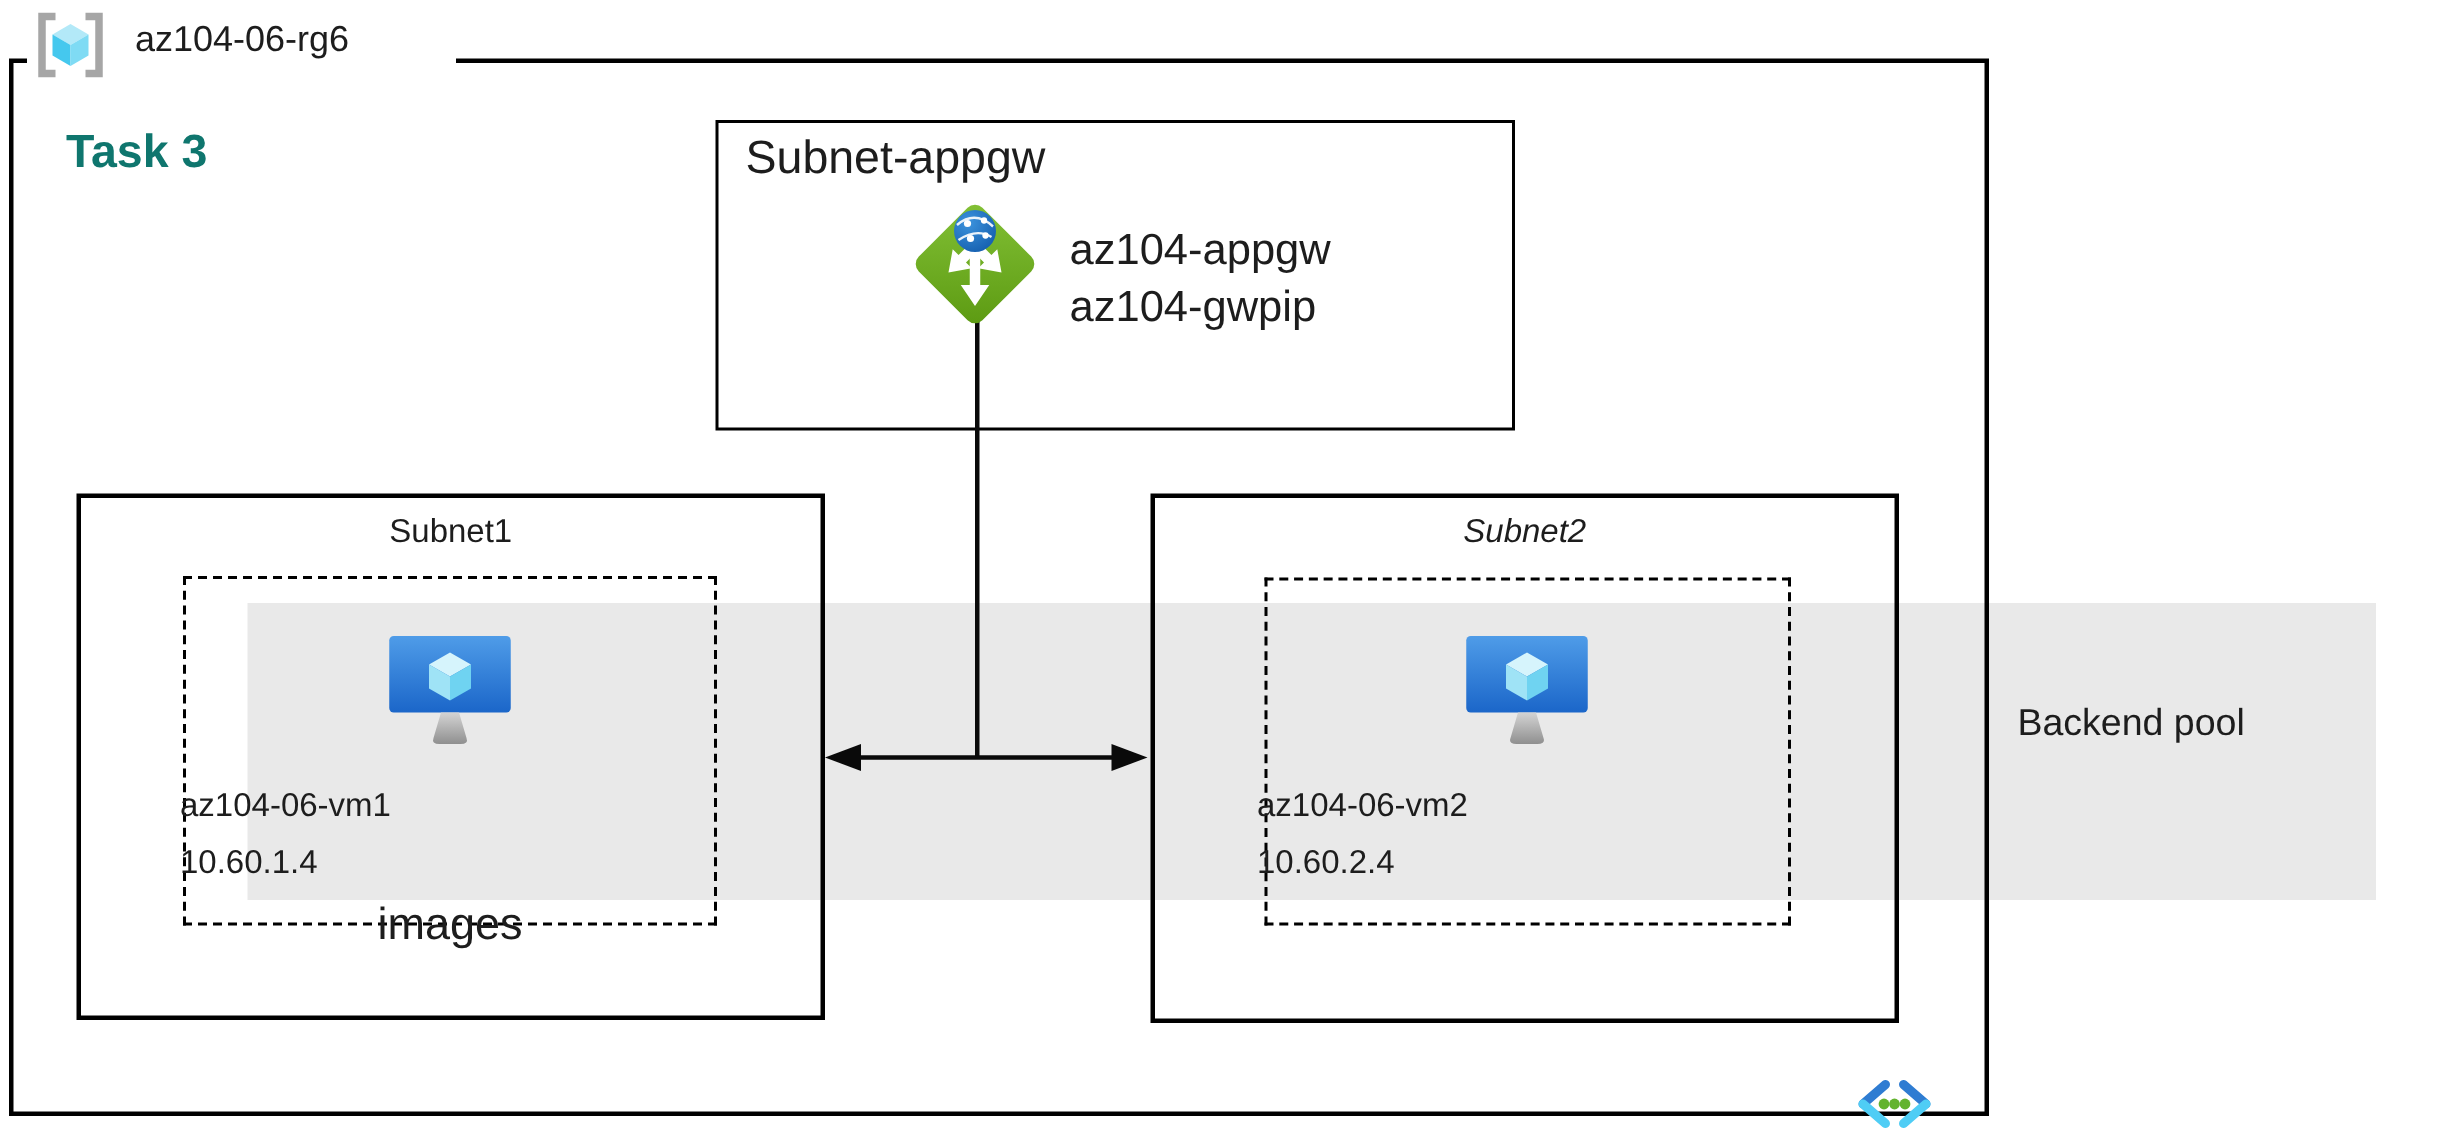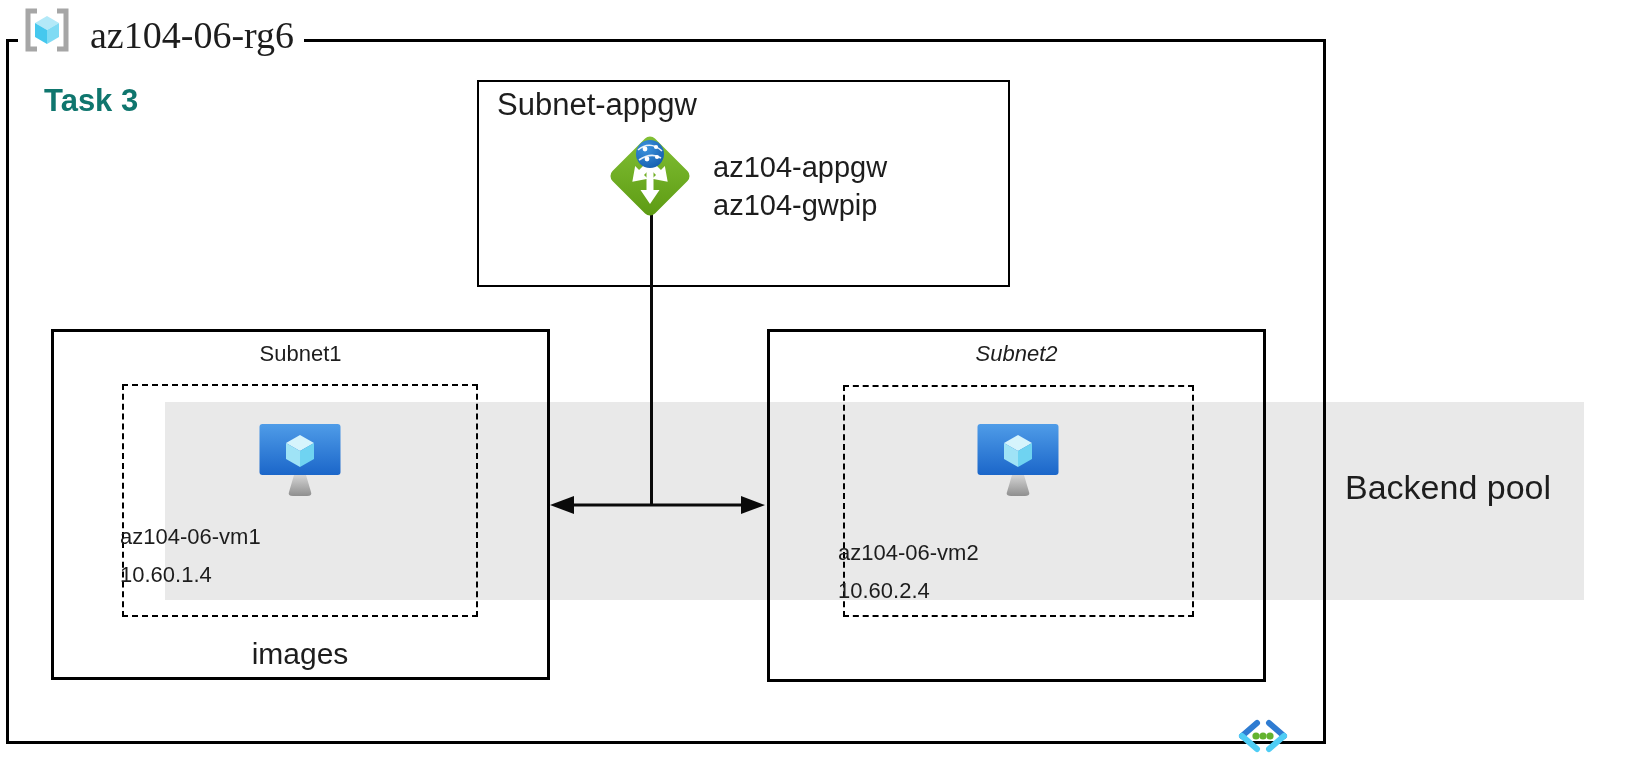--- a/index.html
+++ b/index.html
@@ -7,21 +7,21 @@
     position:relative;width:1625px;height:761px;background:#ffffff;
     font-family:"Liberation Sans","DejaVu Sans",sans-serif;color:#1d1d1d;overflow:hidden;
   }
   .abs{position:absolute;}
   
   #band{left:165px;top:402px;width:1419px;height:198px;background:#e9e9e9;z-index:1;}
   
   #rg-box{left:6px;top:39px;width:1314px;height:699px;border:3px solid #000;z-index:2;background:transparent;}
   #rg-border-gap{left:18px;top:36px;width:286px;height:10px;background:#fff;z-index:3;}
   #rg-icon{left:20px;top:6px;width:54px;height:48px;z-index:4;}
-  #rg-title{left:90px;top:13px;font-size:38px;z-index:4;white-space:nowrap;font-family:Liberation Serif, serif;}
+  #rg-title{left:90px;top:13px;font-size:24px;z-index:4;white-space:nowrap;}
   #task-label{left:44px;top:83px;font-size:31px;font-weight:bold;color:#0f766e;z-index:4;}
   
   #appgw-box{left:477px;top:80px;width:529px;height:203px;border:2px solid #000;z-index:2;}
   #appgw-title{left:497px;top:87px;font-size:31px;z-index:4;white-space:nowrap;}
   #appgw-icon{left:602px;top:128px;width:96px;height:96px;z-index:4;}
   #appgw-labels{left:713px;top:148px;font-size:29px;line-height:38px;z-index:4;white-space:nowrap;}
   
   #v-connector{left:650px;top:214px;width:3px;height:292px;background:#0a0a0a;z-index:3;}
   #h-arrow{left:548px;top:492px;width:219px;height:26px;z-index:3;}
   
@@ -30,26 +30,26 @@
   #subnet2-box{left:767px;top:329px;width:493px;height:347px;font-style:italic;}
   .subnet-title{width:100%;text-align:center;top:9px;font-size:22px;position:absolute;}
   .dashed-rect{border:2px dashed #000;position:absolute;z-index:2;background:transparent;}
   #dashed1{left:122px;top:384px;width:352px;height:229px;}
   #dashed2{left:843px;top:385px;width:347px;height:228px;}
   .vm-icon{width:84px;height:78px;z-index:4;}
   #vm1-icon{left:258px;top:424px;}
   #vm2-icon{left:976px;top:424px;}
   .vm-text{z-index:4;font-size:22px;line-height:38px;text-align:left;width:360px;}
   #vm1-text{left:120px;top:518px;}
-  #vm2-text{left:838px;top:518px;margin-top:16px;}
+  #vm2-text{left:838px;top:518px;}
   .container-label{z-index:4;font-size:30px;text-align:center;width:360px;position:absolute;}
-  #images-label{left:120px;top:637px;}
+  #images-label{left:120px;top:600px;}
   #videos-label{left:838px;top:631px;}
   
-  #backend-label{left:1345px;top:468px;font-size:34px;z-index:4;white-space:nowrap;text-align:center;}
+  #backend-label{left:1345px;top:468px;font-size:25px;z-index:4;white-space:nowrap;text-align:center;}
   
   #vnet-icon{left:1235px;top:716px;width:56px;height:40px;z-index:4;}
 </style>
 </head>
 <body>
 
 <div id="canvas">
 
   <div class="abs" id="band"></div>
   <div class="abs" id="backend-label">Backend pool</div>

